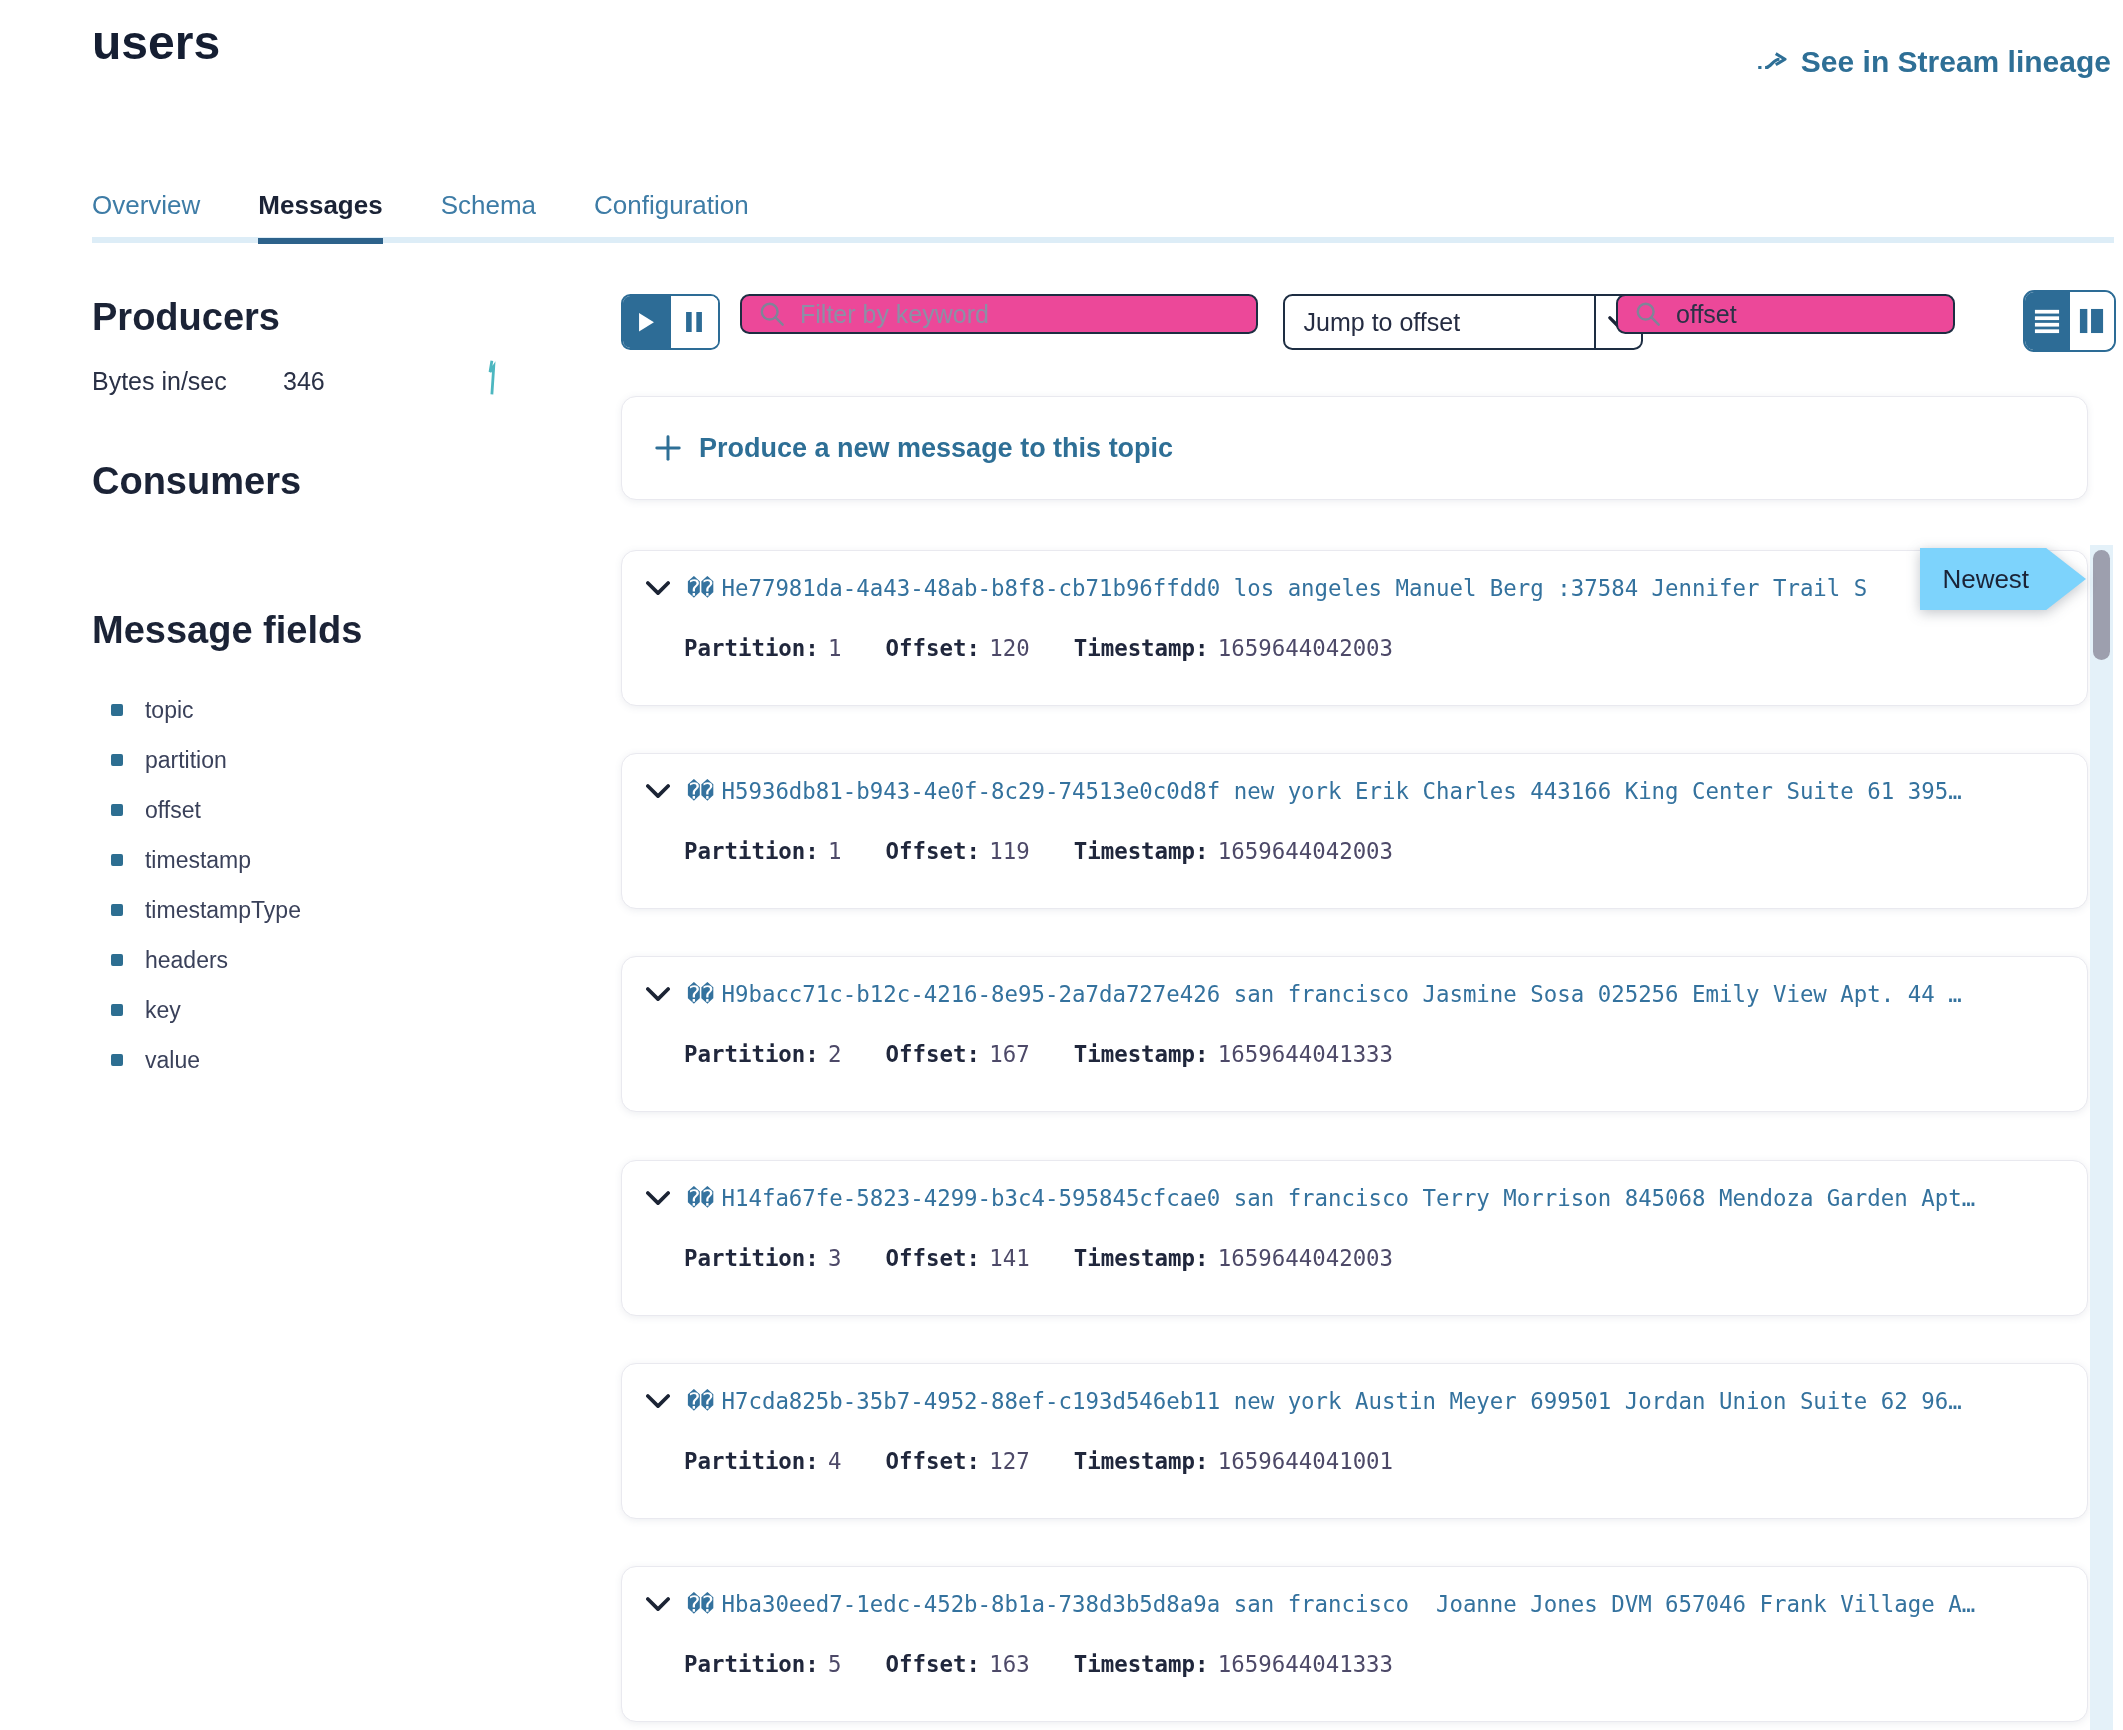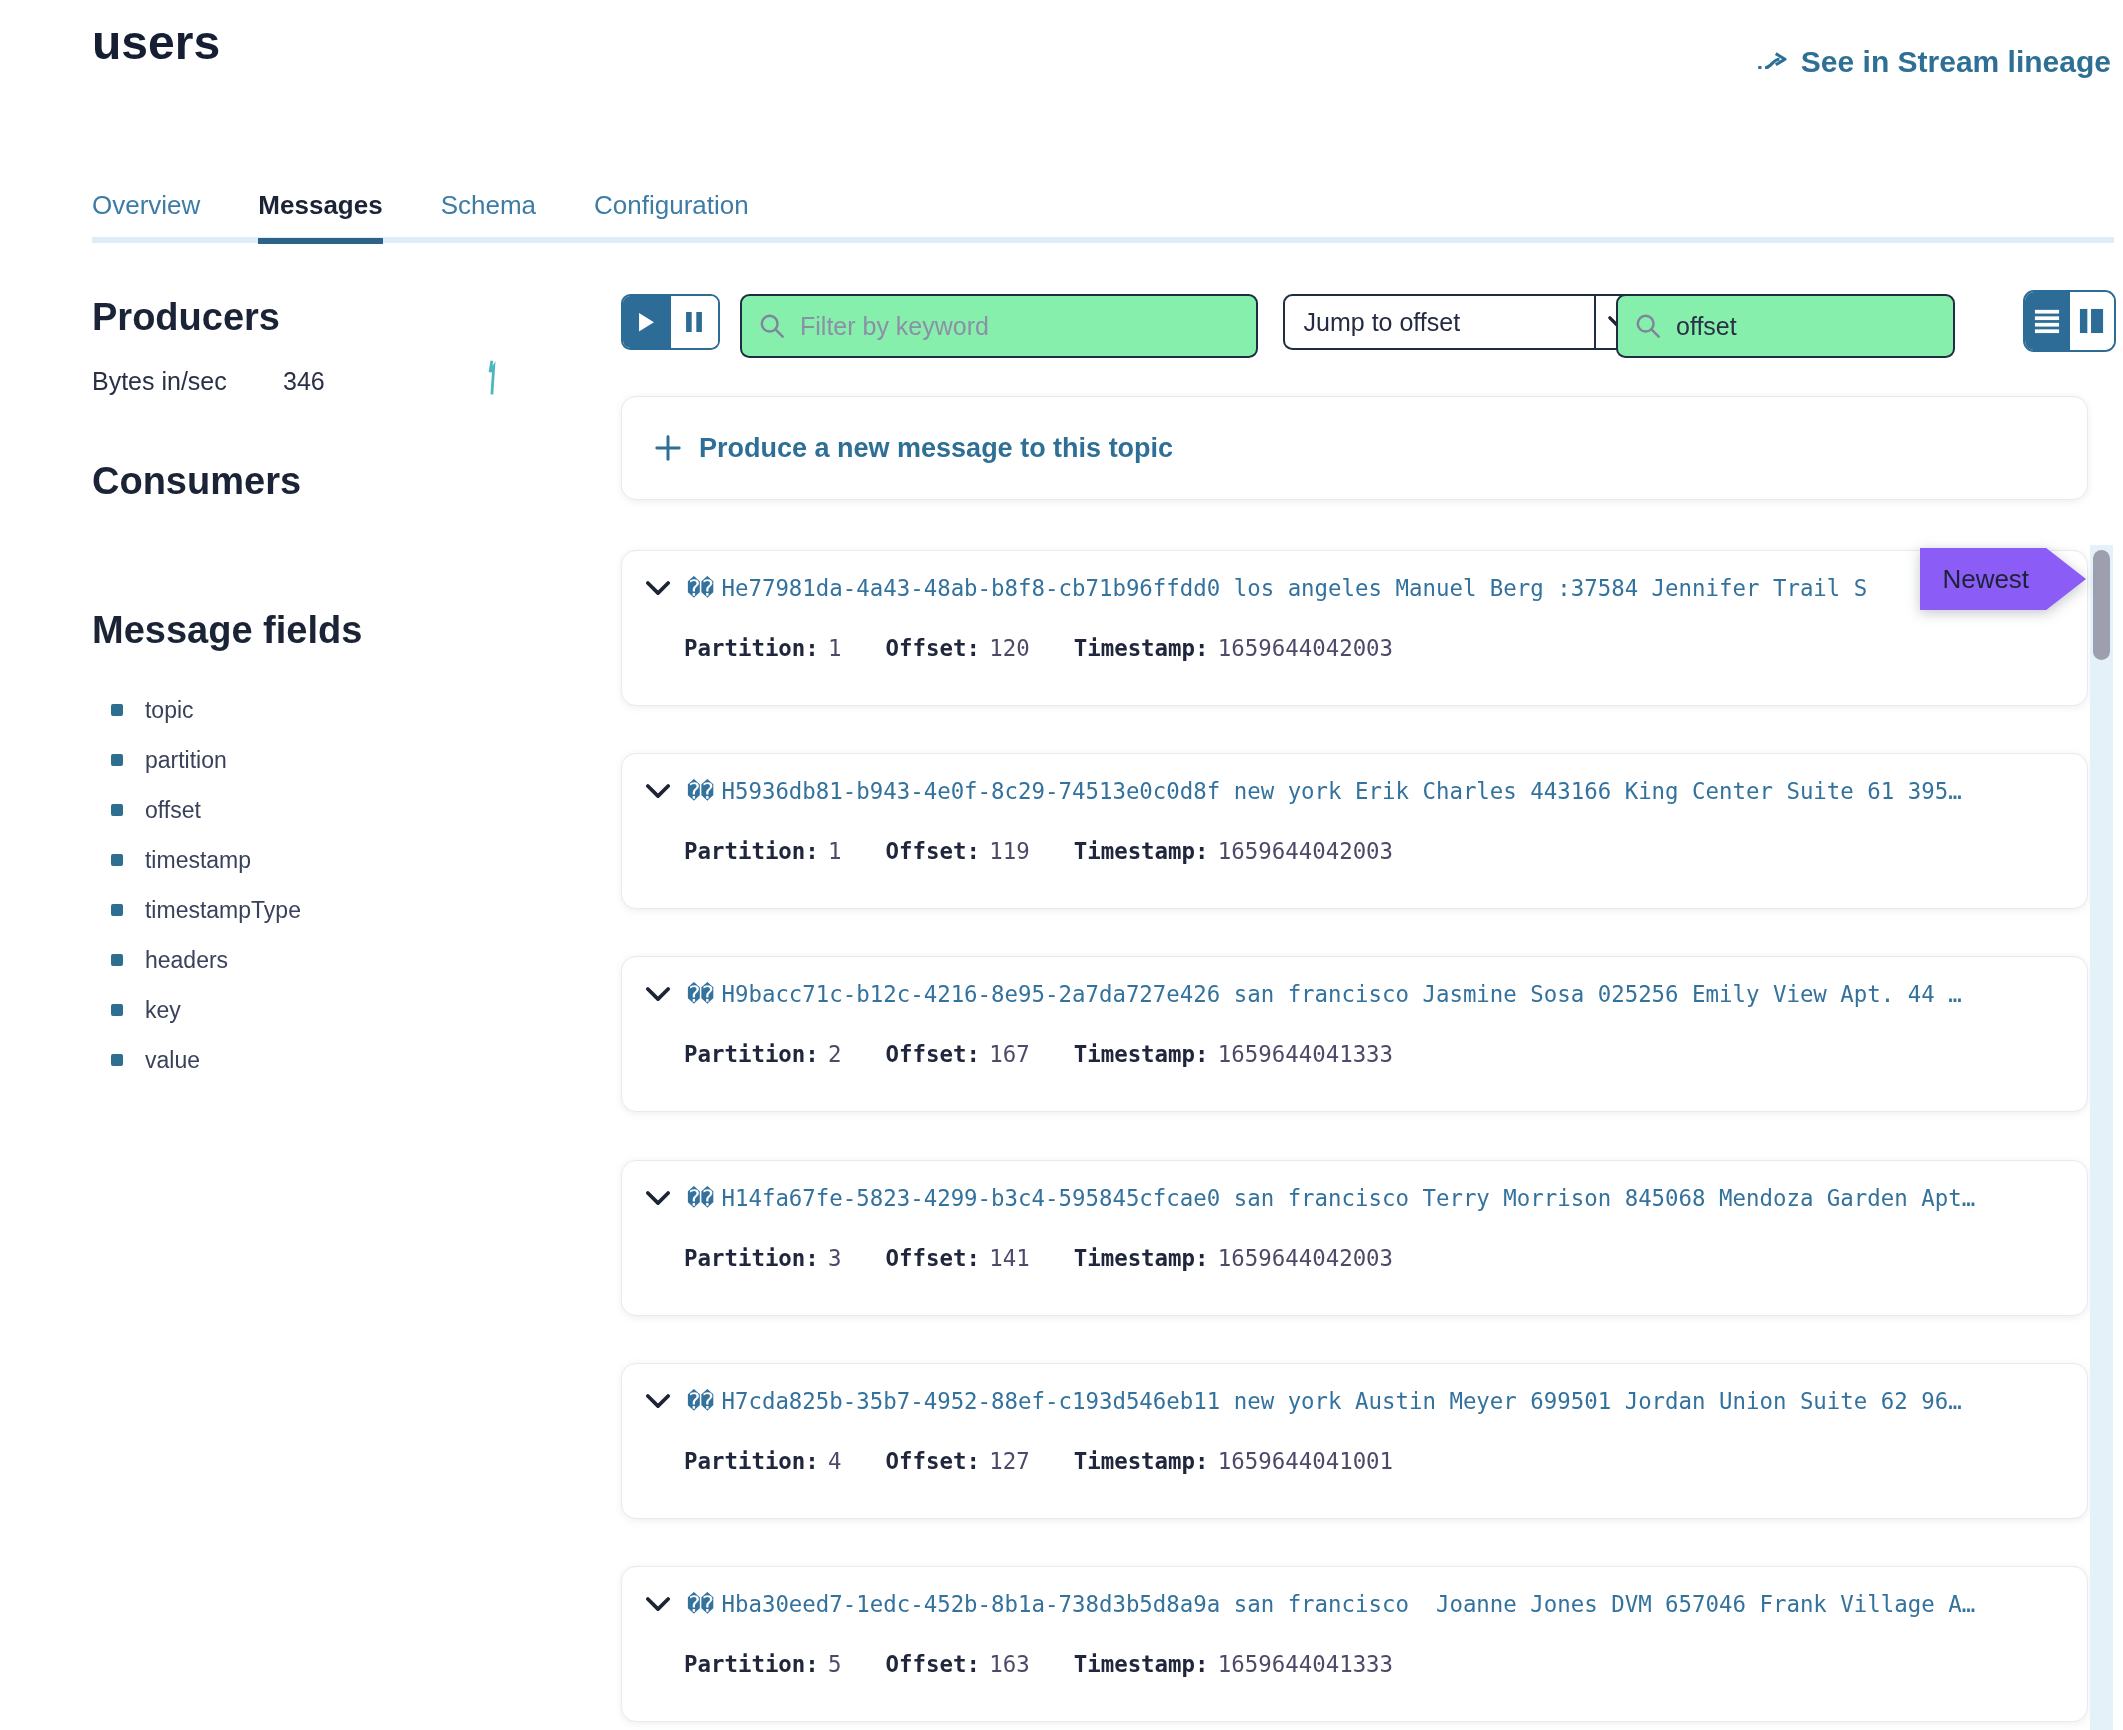--- a/index.html
+++ b/index.html
@@ -29,22 +29,22 @@
   .field { position:relative; height:50px; display:flex; align-items:center; cursor:pointer; }
   .bullet { width:12px; height:12px; background:#2d6e91; border-radius:1.9px; margin-left:18.6px; }
   .field-label { margin-left:22.4px; font-size:23px; color:#3a415a; }
 
   
   .playpause { position:absolute; left:580px; top:294px; width:99px; height:56px; display:flex;
                border:2.3px solid #2d6c96; border-radius:9.3px; overflow:hidden; background:#fff; }
   .pp-play { flex:1; background:#2d6c96; display:flex; align-items:center; justify-content:center; cursor:pointer; }
   .pp-pause { flex:1; background:#fff; display:flex; align-items:center; justify-content:center; cursor:pointer; }
 
-  .tb-input { position:absolute; top:294px; height:64px; border:2.3px solid #1d2d42; border-radius:9.3px;
-              background:#86efac; display:flex; align-items:center; padding:0 17px; gap:13px; }
+  .tb-input { position:absolute; top:294px; height:40px; border:2.3px solid #1d2d42; border-radius:9.3px;
+              background:#ec4899; display:flex; align-items:center; padding:0 17px; gap:13px; }
   .filter-box { left:699px; width:518px; }
   .offset-box { left:1575px; width:339px; }
   .tb-input input { border:none; outline:none; flex:1; min-width:0; font-size:25px;
                     font-family:"Liberation Sans",sans-serif; color:#2a3146; background:transparent; }
   .tb-input input::placeholder { color:#8b90a6; }
 
   .jump-select { position:absolute; left:1242px; top:294px; width:360px; height:56px;
                  border:2.3px solid #1d2d42; border-radius:9.3px; background:#fff; display:flex;
                  align-items:stretch; cursor:pointer; }
   .jump-label { flex:1; display:flex; align-items:center; padding-left:18.6px; font-size:25px; color:#252c42; }
@@ -72,21 +72,21 @@
   .key-glyphs { flex:0 0 auto; }
   .key-text { white-space:pre; overflow:hidden; }
   .card-meta { position:absolute; left:62px; top:84px; display:flex; gap:44px;
                font-family:"DejaVu Sans Mono",monospace; font-size:22.4px; }
   .meta-label { font-weight:700; color:#20273c; }
   .meta-value { color:#4d4968; margin-left:9.3px; }
 
   
   .tooltip-wrap { position:absolute; left:1879px; top:548px; z-index:6;
                   filter:drop-shadow(0 3.7px 6.5px rgba(40,50,70,.28)); }
-  .tooltip { width:166px; height:62px; background:#8b5cf6;
+  .tooltip { width:166px; height:62px; background:#7dd3fc;
              clip-path:polygon(0 0, 76% 0, 100% 50%, 76% 100%, 0 100%);
              display:flex; align-items:center; padding-left:22.4px; font-size:26px; color:#1b2336; }
 
   
   .scroll-track { position:absolute; left:2049px; top:545px; width:23px; height:1185px; background:#e4f1f9; }
   .scroll-thumb { position:absolute; left:2.8px; top:4.7px; width:17.7px; height:110px; background:#9d9fae;
                   border-radius:9.3px; cursor:pointer; }
 
   svg { display:block; }
 </style>

